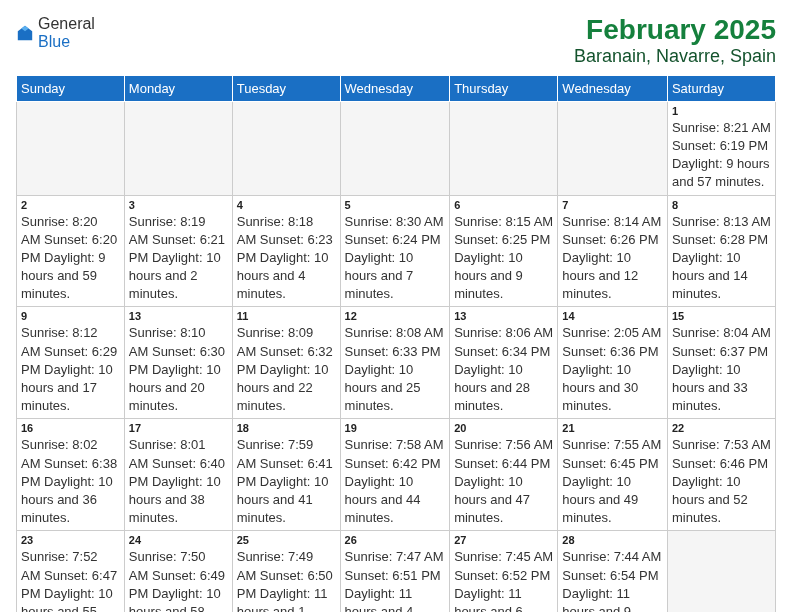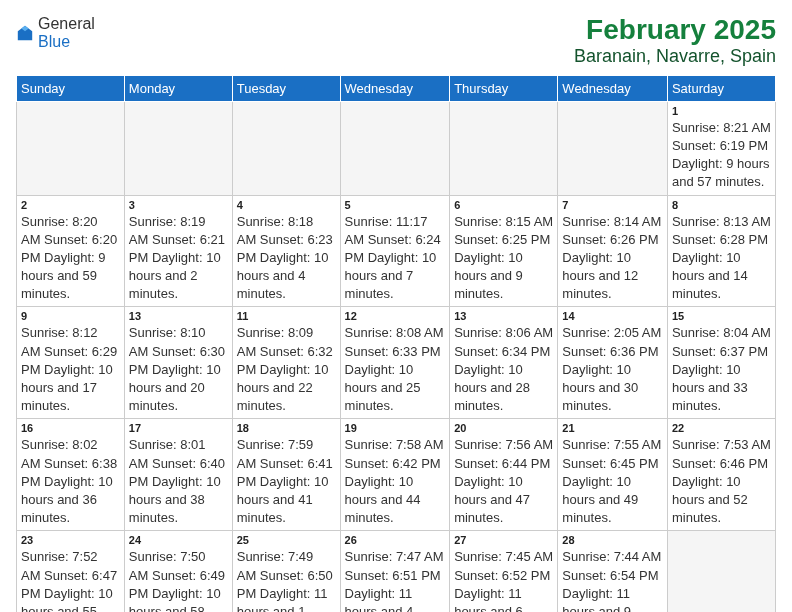--- a/index.html
+++ b/index.html
@@ -146,21 +146,21 @@
 Daylight: 10 hours and 2 minutes.</div>
           </td>
           <td>
             <span class="day-num">4</span>
             <div class="day-info">Sunrise: 8:18 AM
 Sunset: 6:23 PM
 Daylight: 10 hours and 4 minutes.</div>
           </td>
           <td>
             <span class="day-num">5</span>
-            <div class="day-info">Sunrise: 11:17 AM
+            <div class="day-info">Sunrise: 8:30 AM
 Sunset: 6:24 PM
 Daylight: 10 hours and 7 minutes.</div>
           </td>
           <td>
             <span class="day-num">6</span>
             <div class="day-info">Sunrise: 8:15 AM
 Sunset: 6:25 PM
 Daylight: 10 hours and 9 minutes.</div>
           </td>
           <td>

